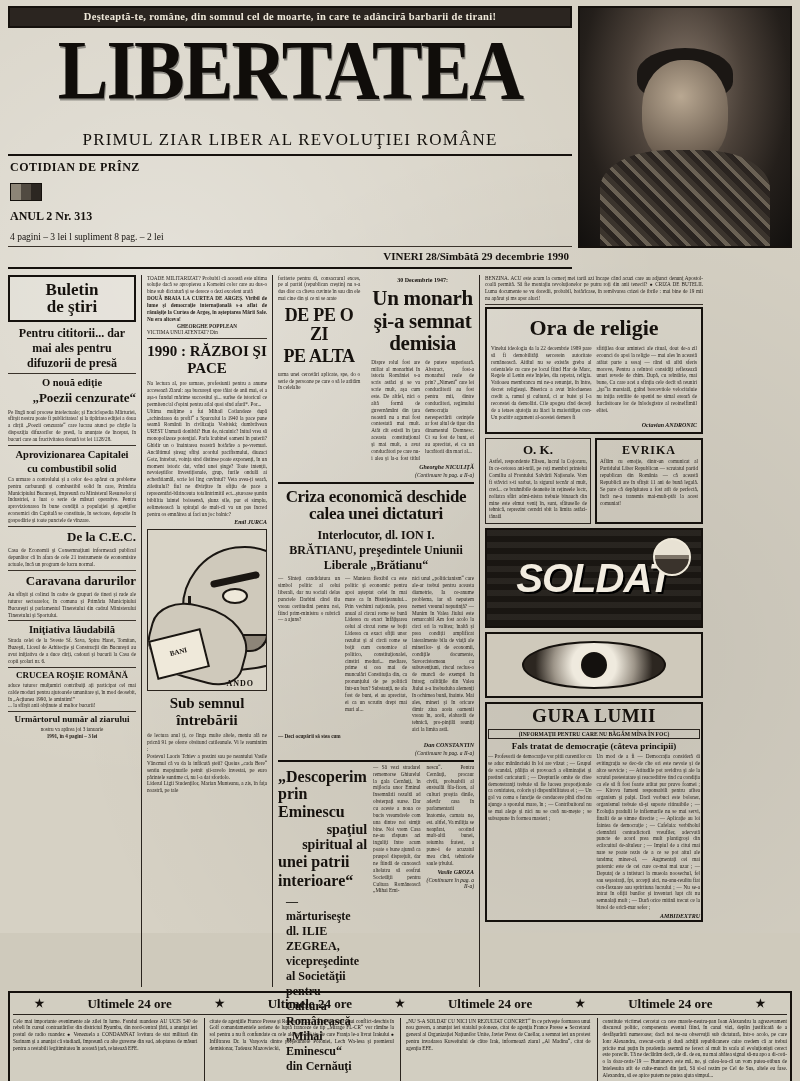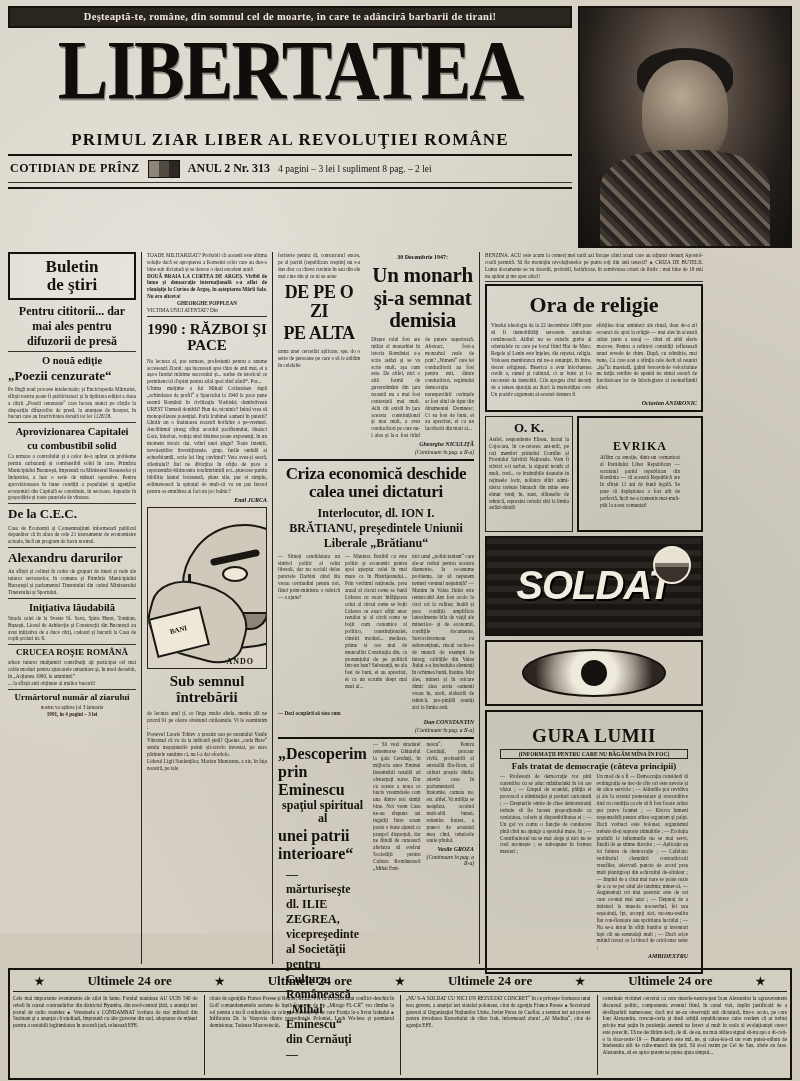--- a/index.html
+++ b/index.html
@@ -44,32 +44,33 @@
     margin:2px 0 0 0;
     text-align:center;
     color:#100d0a;
     text-shadow:1px 1px 0 rgba(0,0,0,.35);
     transform:scaleY(1.12);
     transform-origin:top center;
   }
   .logo-wrap{height:96px;overflow:hidden;}
   .subtitle{
     text-align:center;
-    font-weight:bold;
+    font-weight:normal;
     font-size:17px;
     letter-spacing:1.2px;
     margin-top:6px;
     color:#13100c;
   }
   .rule{border:0;border-top:2px solid #15110d;margin:4px 0 2px 0;}
   .rule.thin{border-top:1px solid #3a332b;margin:2px 0;}
   .mast-info{
-    display:flex;align-items:center;gap:8px;
+    display:flex;gap:8px;
     font-size:10px;font-weight:bold;
     padding:2px 2px;
+    flex-direction:column;
   }
   .mast-info .cotidian{font-size:12px;letter-spacing:.5px;}
   .mast-emblem{
     width:30px;height:16px;border:1px solid #15110d;
     background:linear-gradient(90deg,#8d8577 0 33%,#514a41 33% 66%,#2c2722 66% 100%);
   }
   .mast-info .anul{font-size:12px;}
   .mast-info .pages{font-weight:normal;font-size:9.5px;}
   .mast-date{
     text-align:right;font-weight:bold;font-size:11px;padding:1px 3px;
@@ -102,21 +103,21 @@
   .col-1{width:128px;}
   .col-2{width:120px;}
   .col-3{width:196px;}
   .col-4{width:128px;}
   .sep{width:1px;background:#2a241e;}
   .hdbox{
     border:2px solid #15110d;text-align:center;padding:4px 2px;margin-bottom:4px;
     background:rgba(255,255,255,.12);
   }
   .hdbox .t1{font-weight:bold;font-size:17px;line-height:1.05;}
-  h2.sec{font-weight:bold;font-size:13px;text-align:left;margin:3px 0;line-height:1.1;}
+  h2.sec{font-weight:bold;font-size:13px;text-align:right;margin:3px 0;line-height:1.1;}
   h3.sub{font-weight:bold;font-size:10.5px;text-align:center;margin:3px 0 2px;}
   .kicker{font-size:12px;font-weight:bold;text-align:center;margin:2px 8px;}
   .big-title{
     font-weight:bold;font-size:21px;line-height:1.05;text-align:center;margin:4px 0 5px;
     letter-spacing:-.3px;
   }
   .mid-title{
     font-weight:bold;font-size:15px;line-height:1.1;text-align:center;margin:4px 0 4px;
   }
   .txt{
@@ -158,21 +159,21 @@
     border:2px solid #15110d;height:62px;margin-bottom:4px;background:#cfc9bb;
     display:flex;align-items:center;justify-content:center;position:relative;
   }
   .eyead .eye{
     width:140px;height:44px;border-radius:50%;
     background:radial-gradient(circle at 50% 50%, #efeade 0 30%, #9d9589 55%, #2c2620 80%);
     border:2px solid #15110d;display:flex;align-items:center;justify-content:center;
   }
   .eyead .pupil{width:26px;height:26px;border-radius:50%;background:#14110e;border:2px solid #efe9da;}
   
-  .gura{border:2px solid #15110d;padding:13px;}
+  .gura{border:2px solid #15110d;padding:1px;}
   .gura .t{font-weight:bold;font-size:19px;text-align:center;letter-spacing:.5px;}
   .gura .s{font-size:5.6px;font-weight:bold;text-align:center;border:1px solid #2a241e;padding:1px;margin:2px 0;}
   
   .cartoon{
     border:1px solid #2a241e;height:160px;margin:4px 0;position:relative;overflow:hidden;
     background:#d9d4c7;
   }
   .cartoon .face{
     position:absolute;left:34px;top:16px;width:120px;height:120px;
     border-radius:50% 50% 46% 46%;
@@ -202,21 +203,21 @@
   .ultimele .head{
     display:flex;justify-content:space-around;align-items:center;
     font-weight:bold;font-size:13px;border-bottom:1px solid #2a241e;padding-bottom:2px;margin-bottom:3px;
   }
   .ultimele .head span.star{font-size:11px;}
   .ultimele .cols{display:flex;gap:6px;flex:1;}
   .ultimele .cols > div{flex:1;font-size:5.2px;line-height:1.3;text-align:justify;}
   .boxlabel{font-weight:bold;font-size:9px;text-align:center;margin:2px 0;}
   .okbox{border:1px solid #2a241e;padding:3px;margin-bottom:4px;}
   .okbox .t{font-weight:bold;font-size:13px;text-align:center;}
-  .evrika{border:2px solid #15110d;padding:21px;margin-bottom:4px;}
+  .evrika{border:2px solid #15110d;padding:3px;margin-bottom:4px;}
   .evrika .t{font-weight:bold;font-size:12px;text-align:center;letter-spacing:1px;}
   .vert-sep{border-left:1px solid #2a241e;}
 </style>
 </head>
 <body>
 
 <div class="page">
 
   <div class="masthead">
     <div class="mast-left">
@@ -226,20 +227,21 @@
       </div>
       <div class="subtitle">PRIMUL ZIAR LIBER AL REVOLUŢIEI ROMÂNE</div>
       <hr class="rule">
       <div class="mast-info">
         <span class="cotidian">COTIDIAN DE PRÎNZ</span>
         <span class="mast-emblem"></span>
         <span class="anul">ANUL 2 Nr. 313</span>
         <span class="pages">4 pagini – 3 lei   l supliment 8 pag. – 2 lei</span>
       </div>
       <hr class="rule thin">
+      <div class="mast-date">VINERI 28/Sîmbătă 29 decembrie 1990</div>
       <hr class="rule">
     </div>
     <div class="mast-photo">
       <div class="hair"></div>
       <div class="head"></div>
       <div class="body"></div>
     </div>
   </div>
 
   <div class="content">
@@ -255,21 +257,21 @@
       <h2 class="sec">„Poezii cenzurate“</h2>
       <div class="txt">Pe lîngă noul procese intelectuale; şi Enciclopedia Mărturiei, sfîrşit nostru poate fi publicitatea! și la tipărirea ediției a doua a cărții „Poezii cenzurate“ care lucrau atunci pe cărțile la dispoziţia difuzorilor de presă, la anunțate de început, în bucuri care au fructivitatea donată tot lei 1128/28.</div>
       <hr class="rule thin">
       <h3 class="sub">Aprovizionarea Capitalei</h3>
       <h3 class="sub">cu combustibil solid</h3>
       <div class="txt">Ca urmare a controlului și a celor de-a apărut cu probleme pentru carburanţi și combustibil solid în care, Primăria Municipiului Bucureşti, împreună cu Ministerul Resurselor și Industriei, a luat o serie de măsuri operative. Pentru aprovizionarea în bune condiţii a populaţiei şi agenţilor economici din Capitală se constituie, în sectoare, depozite în gospodărie şi toate punctele de vînzare.</div>
       <hr class="rule thin">
       <h2 class="sec">De la C.E.C.</h2>
       <div class="txt">Casa de Economii şi Consemnaţiuni informează publicul depunător că în afara de cele 21 instrumente de economisire actuale, încă un program de lucru normal.</div>
       <hr class="rule thin">
-      <h2 class="sec">Alexandru darurilor</h2>
+      <h2 class="sec">Caravana darurilor</h2>
       <div class="txt">Au sfîrşit şi colinzi în cadre de grupuri de tineri și rude ale tuturor sectoarelor, în comuna şi Primăria Municipiului Bucureşti şi parlamentul Tineretului din cadrul Ministerului Tineretului şi Sportului.</div>
       <hr class="rule thin">
       <h3 class="sub">Iniţiativa lăudabilă</h3>
       <div class="txt">Strada celei de la Sveste Sf. Sava, Spiru Haret, Tomitan, Buzeşti, Liceul de Arhitecţie şi Construcţii din Bucureşti au avut iniţiativa de a duce cărţi, cadouri şi bucurii la Casa de copii şcolari nr. 6.</div>
       <hr class="rule thin">
       <div class="boxlabel">CRUCEA ROŞIE ROMÂNĂ</div>
       <div class="txt">aduce tuturor mulţumiri contribuiţi aţi participat cel mai calde moduri pentru ajutoarele umanitare şi, în mod deosebit, în „Acţiunea 1990, le amintim!”</div>
       <div class="txt">... la sfîrşit anii obţinute al multor bucurii!</div>
       <hr class="rule thin">
       <div class="boxlabel">Urmărtorul număr al ziarului</div>
@@ -336,21 +338,21 @@
         <div class="txt" style="flex:1">nici unul „politicianism“ care ale-ar trebui pentru aceasta diametrie, Ia ce-anume problema, iar să neputem nemeri vreunul neputinţă? — Munim în Valea Jiului este remarcabil Am fost acolo la circi ori la valitea; înaltă și prea condiții amplificat lateralmente bila de viaţă ale minerilor- și de economii, condiţile documente, Suvorcistomeau cu subuvenţiuni, riscul reclus-o de muncă de exempti în întreg; calităţile din Valea Jiului a-a înobuduba alemenţi în ochimea bună, înainte. Mai ales, mineri şi în oricare dimir ziua aceia oamenii vreau în, aceli, elabardă de tehnică, pro-pinţilă reuniţi aici la limita astă.</div>
       </div>
       <div class="txt" style="font-weight:bold">— Deci ocupării să stea cum</div>
       <div class="sig">Dan CONSTANTIN</div>
       <div class="cont">(Continuare în pag. a II-a)</div>
 
       <hr class="rule">
       <div style="display:flex;gap:6px;">
         <div style="flex:1.05">
           <h2 class="mid-title" style="font-size:16px;text-align:left">„Descoperim prin Eminescu</h2>
-          <h2 class="mid-title" style="font-size:12px;text-align:center;margin-top:-3px">spaţiul spiritual al</h2>
+          <h2 class="mid-title" style="font-size:14px;text-align:right;margin-top:-3px">spaţiul spiritual al</h2>
           <h2 class="mid-title" style="font-size:16px;text-align:left;margin-top:-3px">unei patrii</h2>
           <h2 class="mid-title" style="font-size:16px;text-align:left;margin-top:-3px">interioare“</h2>
           <div class="kicker" style="text-align:left">— mărturiseşte dl. ILIE ZEGREA, vicepreşedinte al Societăţii pentru Cultura Românească „Mihai Eminescu“ din Cernăuţi —</div>
         </div>
         <div style="flex:1">
           <div class="txt">— Să vezi stradarel rememorse Ghiurelul la gala Cernăuţi, în mijlocia unor Eminul însemnării rezultă ad obsterpaţi surse. Dar cu aceste a noua ce bucis vreamdrele com una dintre noi simţit bine. Noi vrem Casa ne-au răspuns azi inguliţi între acum poate o bune ajunsă ca pruspol dispreţult, dar ne fiindă de cunoască altelatru să eosfrui Societăţii pentru Cultura Românească „Mihai Emi-</div>
         </div>
         <div style="flex:1">
           <div class="txt">nescu“. Pentru Cernăuţi, procaur civili, probuabili al enstsalăi fila-ficen, al culturi proştia dinile, adevăr casa în parlamentarii înatomie, camata ne, est. altfel, Va miliţia se neapărat, ocotind mult-altă bunei, reiumba fratest, a pune-i de acuzatul mea cînd, tehnicele saule țrbulul.</div>
           <div class="sig">Vasile GROZA</div>

